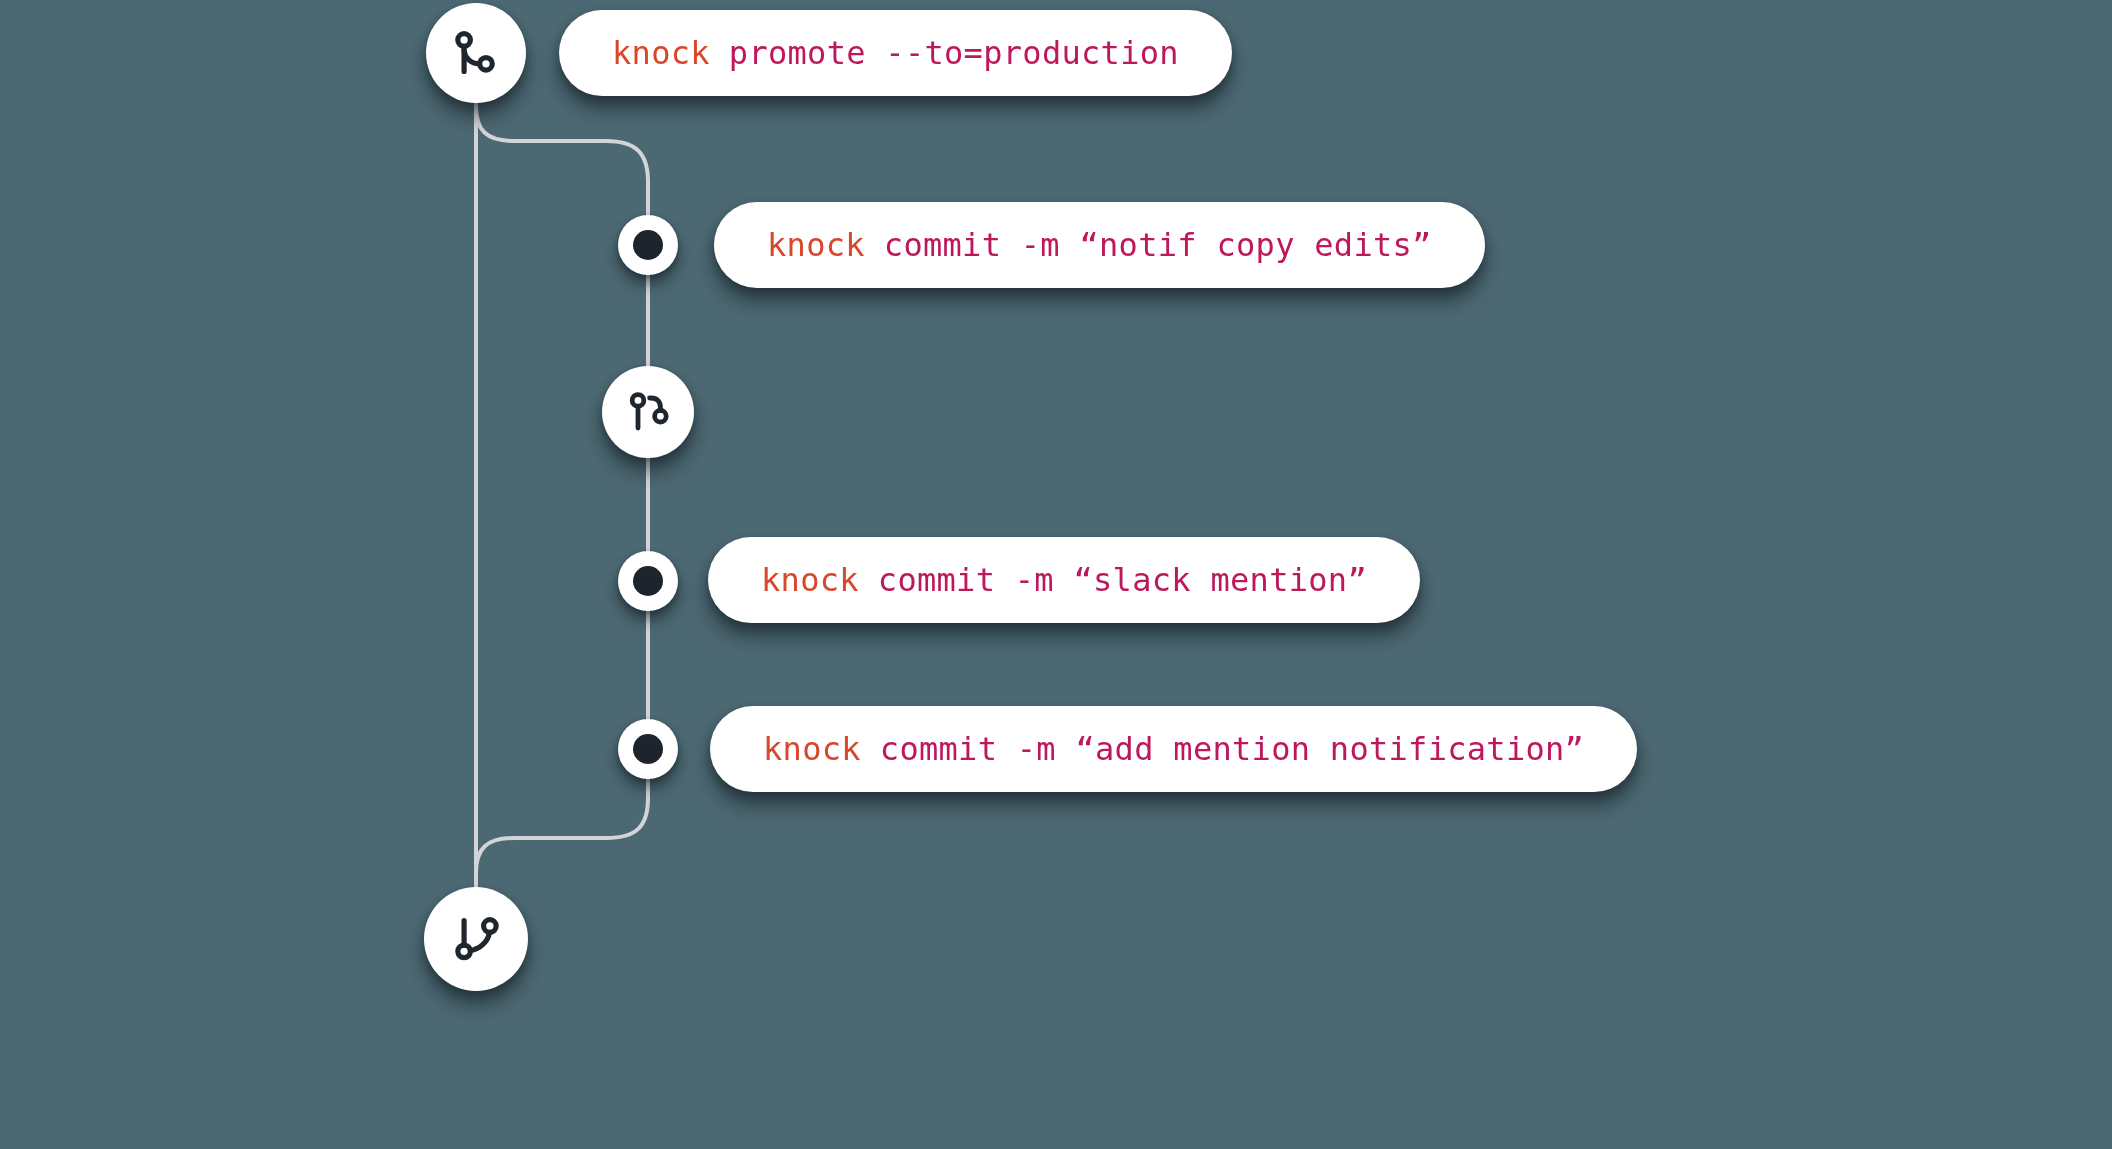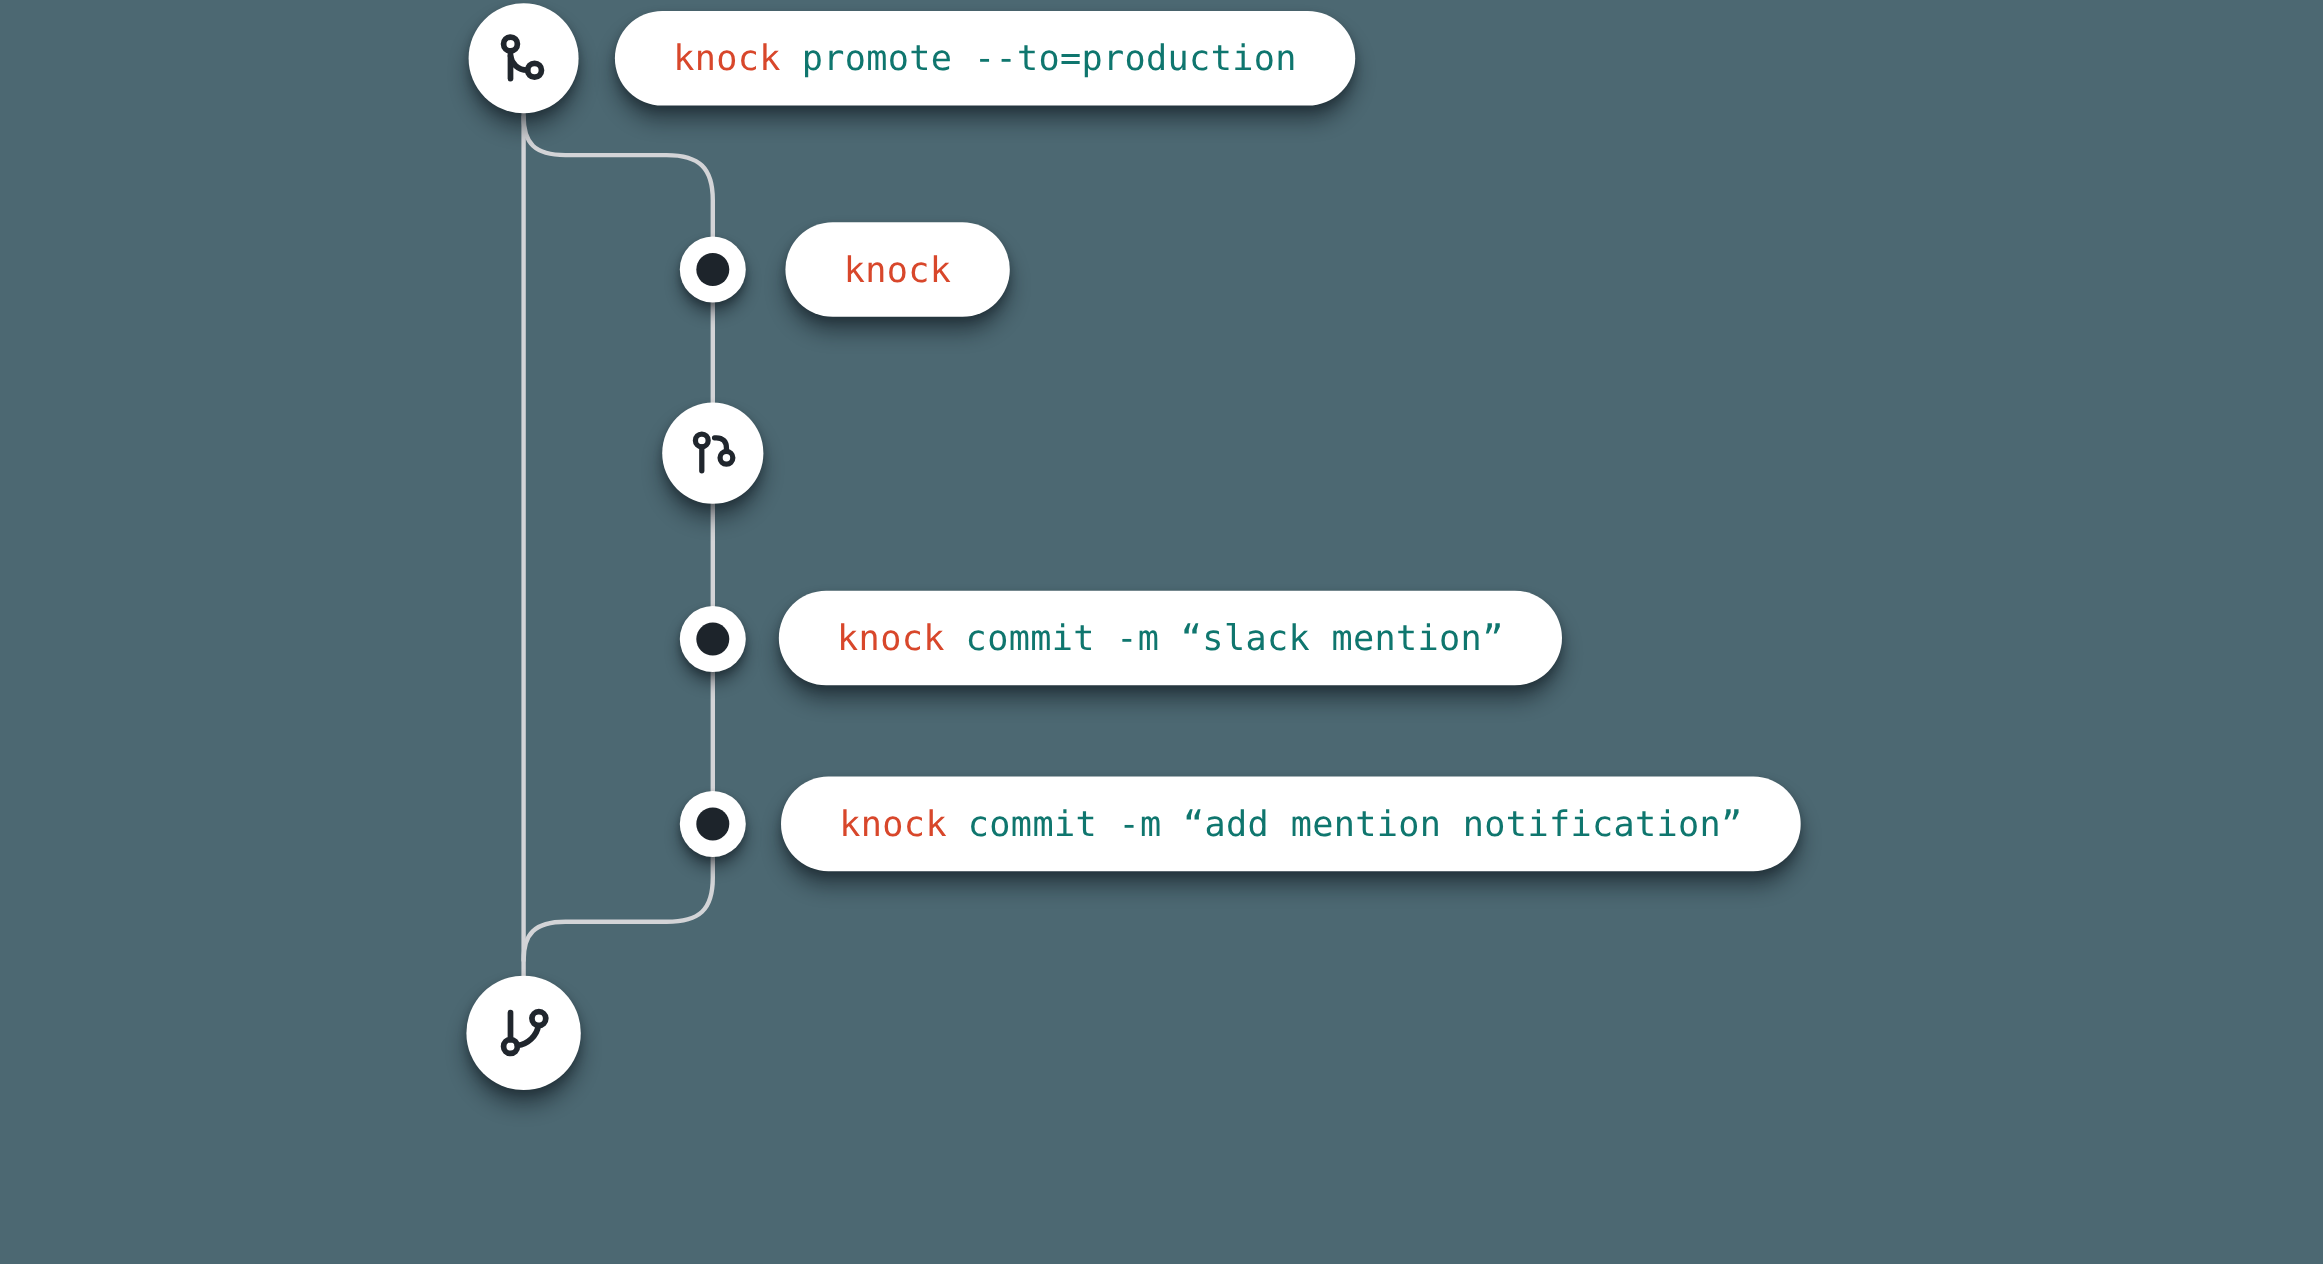--- a/index.html
+++ b/index.html
@@ -43,21 +43,21 @@
     border-radius:43px;
     display:flex;align-items:center;
     gap:19px;
     padding:0 53px;
     font-size:32px;
     letter-spacing:.3px;
     white-space:pre;
     box-shadow:0 14px 18px rgba(8,16,22,.45), 0 4px 8px rgba(8,16,22,.28);
   }
   .pill .prefix{color:#d8472b;}
-  .pill .args{color:#0f766e;}
+  .pill .args{color:#be185d;}
   .icon-stroke{
     fill:none;stroke:#20262d;stroke-width:2.4;
     stroke-linecap:round;stroke-linejoin:round;
   }
 </style>
 </head>
 <body>
 
 <div class="stage">
 
@@ -82,20 +82,21 @@
     <span class="prefix">knock</span>
     <span class="args">promote --to=production</span>
   </div>
 
   <div class="dot" style="left:618px;top:215px;">
     <div class="inner"></div>
   </div>
 
   <div class="pill" style="left:714px;top:202px;">
     <span class="prefix">knock</span>
+    <span class="args">commit -m “notif copy edits”</span>
   </div>
 
   <div class="node" style="left:602px;top:366px;width:92px;height:92px;">
     <svg width="48" height="48" viewBox="0 0 24 24">
       <g class="icon-stroke">
         <circle cx="7" cy="6.2" r="2.9"></circle>
         <line x1="7" y1="9.1" x2="7" y2="20"></line>
         <path d="M12.8 5 h0.8 c2.9 0 4.6 1.7 4.6 4.6 v1.6"></path>
         <circle cx="18.2" cy="14.1" r="2.9"></circle>
       </g>

